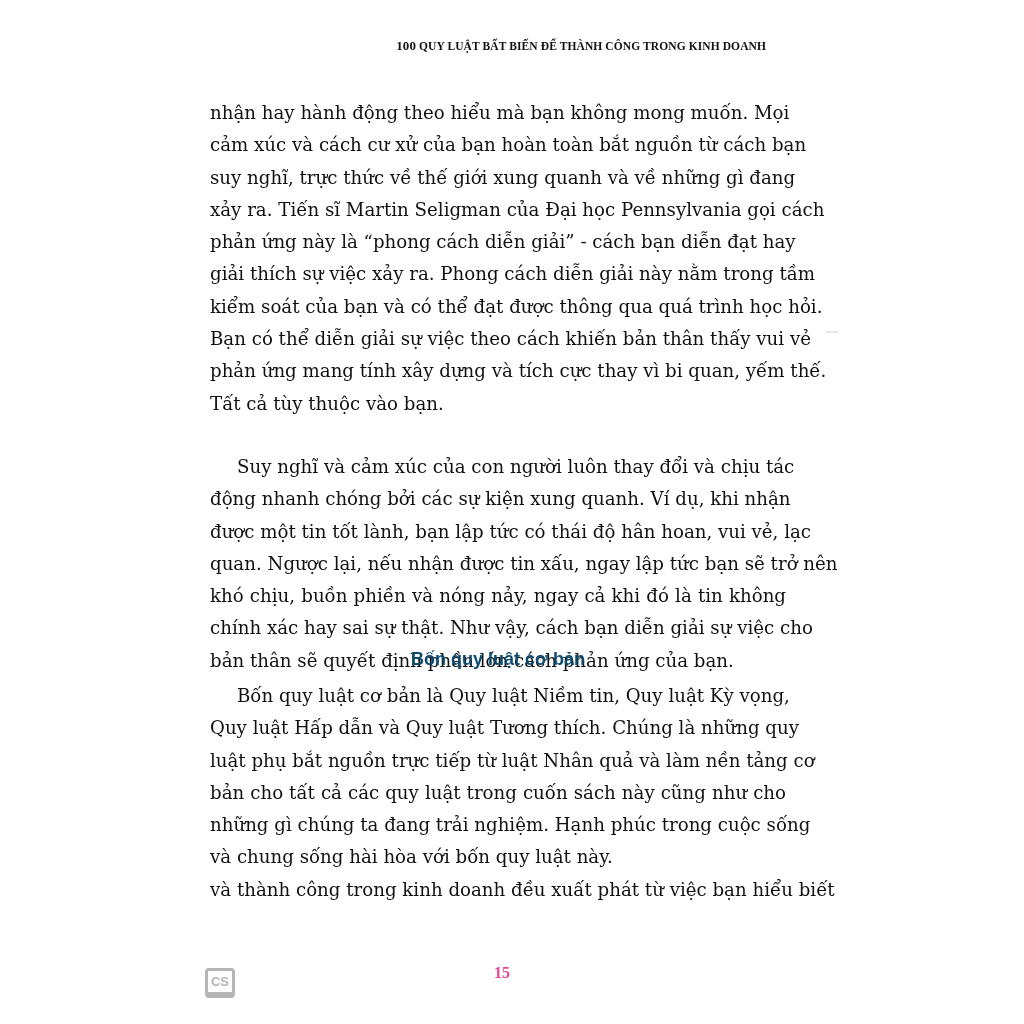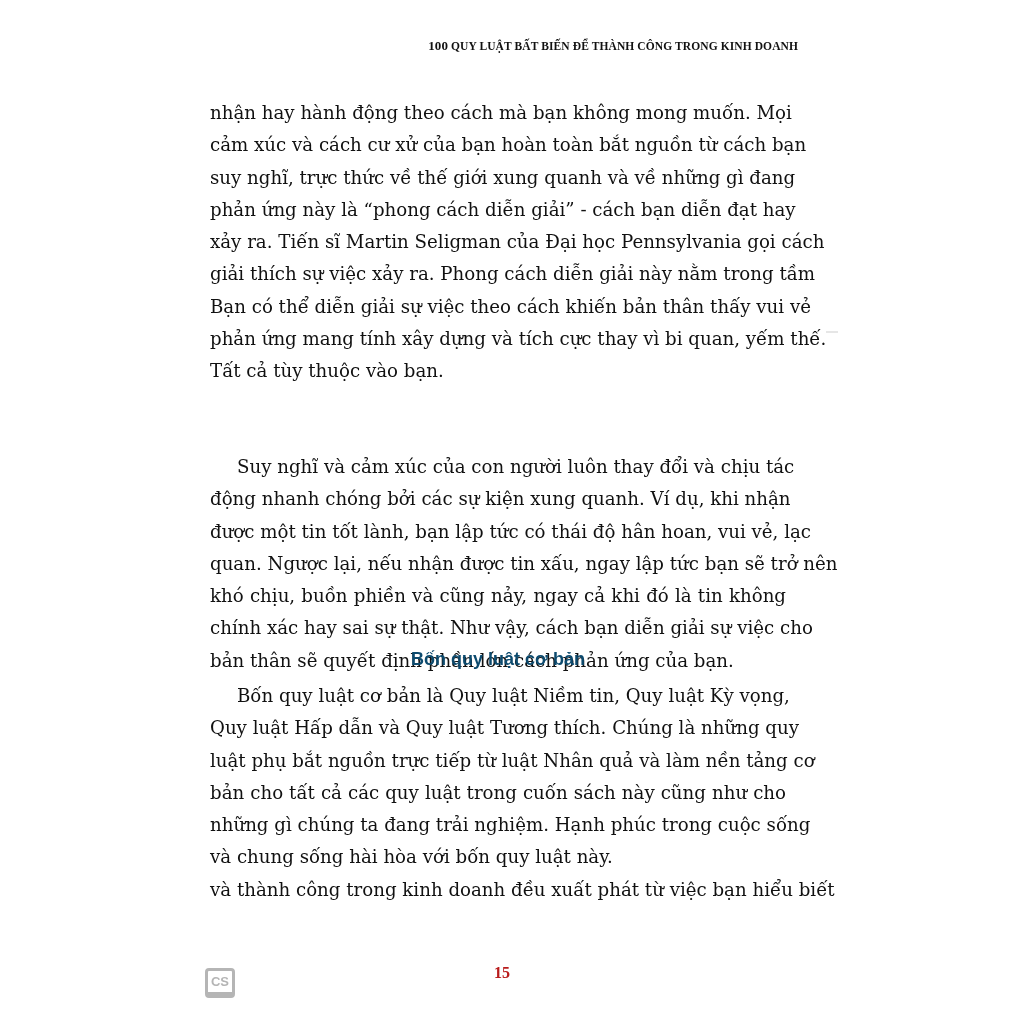--- a/index.html
+++ b/index.html
@@ -1,39 +1,39 @@
 <!DOCTYPE html>
 <html><head>
 <meta charset="utf-8">
 <style>
   html, body { margin: 0; padding: 0; background: #ffffff; }
   body { width: 1024px; height: 1024px; position: relative; overflow: hidden; }
   .page { position: absolute; left: 0; top: 0; width: 1024px; height: 1024px; background: #ffffff; }
   .running-head {
-    position: absolute; left: 428px; top: 38px; width: 370px;
+    position: absolute; left: 396px; top: 38px; width: 370px;
     font-family: "Liberation Serif", serif; font-size: 11.5px; font-weight: bold;
     color: #111; letter-spacing: 0.1px; white-space: nowrap; text-align: right;
   }
   .running-head .num { font-size: 13px; }
   .body-text {
     position: absolute; left: 210px; width: 576px;
     font-family: "DejaVu Serif", serif; font-size: 18.2px; line-height: 32.3px;
     color: #111; text-align: justify;
   }
   .line { display: block; text-align: justify; text-align-last: justify; white-space: nowrap; }
   .line.last { text-align-last: left; }
   .indent { padding-left: 27px; }
   .heading {
     position: absolute; left: 210px; width: 576px; top: 649px;
     font-family: "Liberation Sans", sans-serif; font-weight: bold; font-size: 18px;
     color: #0c4a6e; text-align: center;
   }
   .page-number {
     position: absolute; left: 494px; top: 964px;
-    font-family: "Liberation Serif", serif; font-weight: bold; font-size: 16px; color: #b91c1c;
+    font-family: "Liberation Serif", serif; font-weight: bold; font-size: 16px; color: #ec4899;
   }
   .watermark {
     position: absolute; left: 205px; top: 968px; display: flex; align-items: center;
     color: #b5b5b5; font-family: "Liberation Sans", sans-serif; font-size: 22px;
   }
   .cs-icon {
     width: 30px; height: 30px; border: 3px solid #b5b5b5; border-radius: 4px;
     box-sizing: border-box; display: flex; align-items: center; justify-content: center;
     font-size: 13px; font-weight: bold; color: #b5b5b5; margin-right: 10px;
     border-bottom-width: 6px;
@@ -44,37 +44,38 @@
 <body>
 
 <div class="page">
 
   <div class="running-head">
     <span class="num">100</span>
     <span>QUY LUẬT BẤT BIẾN ĐỂ THÀNH CÔNG TRONG KINH DOANH</span>
   </div>
 
   <div class="body-text" style="top:97px;">
-    <span class="line">nhận hay hành động theo cách mà bạn không mong muốn. Mọi</span>
+    <span class="line">nhận hay hành động theo hiểu mà bạn không mong muốn. Mọi</span>
     <span class="line">cảm xúc và cách cư xử của bạn hoàn toàn bắt nguồn từ cách bạn</span>
     <span class="line">suy nghĩ, trực thức về thế giới xung quanh và về những gì đang</span>
+    <span class="line">xảy ra. Tiến sĩ Martin Seligman của Đại học Pennsylvania gọi cách</span>
     <span class="line">phản ứng này là “phong cách diễn giải” -  cách bạn diễn đạt hay</span>
-    <span class="line">xảy ra. Tiến sĩ Martin Seligman của Đại học Pennsylvania gọi cách</span>
     <span class="line">giải thích sự việc xảy ra. Phong cách diễn giải này nằm trong tầm</span>
+    <span class="line">kiểm soát của bạn và có thể đạt được thông qua quá trình học hỏi.</span>
     <span class="line">Bạn có thể diễn giải sự việc theo cách khiến bản thân thấy vui vẻ</span>
     <span class="line">phản ứng mang tính xây dựng và tích cực thay vì bi quan, yếm thế.</span>
     <span class="line last">Tất cả tùy thuộc vào bạn.</span>
   </div>
 
   <div class="body-text" style="top:451px;">
     <span class="line indent">Suy nghĩ và cảm xúc của con người luôn thay đổi và chịu tác</span>
     <span class="line">động nhanh chóng bởi các sự kiện xung quanh. Ví dụ, khi nhận</span>
     <span class="line">được một tin tốt lành, bạn lập tức có thái độ hân hoan, vui vẻ, lạc</span>
     <span class="line">quan. Ngược lại, nếu nhận được tin xấu, ngay lập tức bạn sẽ trở nên</span>
-    <span class="line">khó chịu, buồn phiền và cũng nảy, ngay cả khi đó là tin không</span>
+    <span class="line">khó chịu, buồn phiền và nóng nảy, ngay cả khi đó là tin không</span>
     <span class="line">chính xác hay sai sự thật. Như vậy, cách bạn diễn giải sự việc cho</span>
     <span class="line last">bản thân sẽ quyết định phần lớn cách phản ứng của bạn.</span>
   </div>
 
   <div class="heading">Bốn quy luật cơ bản</div>
 
   <div class="body-text" style="top:680px;">
     <span class="line indent">Bốn quy luật cơ bản là Quy luật Niềm tin, Quy luật Kỳ vọng,</span>
     <span class="line">Quy luật Hấp dẫn và Quy luật Tương thích. Chúng là những quy</span>
     <span class="line">luật phụ bắt nguồn trực tiếp từ luật Nhân quả và làm nền tảng cơ</span>

